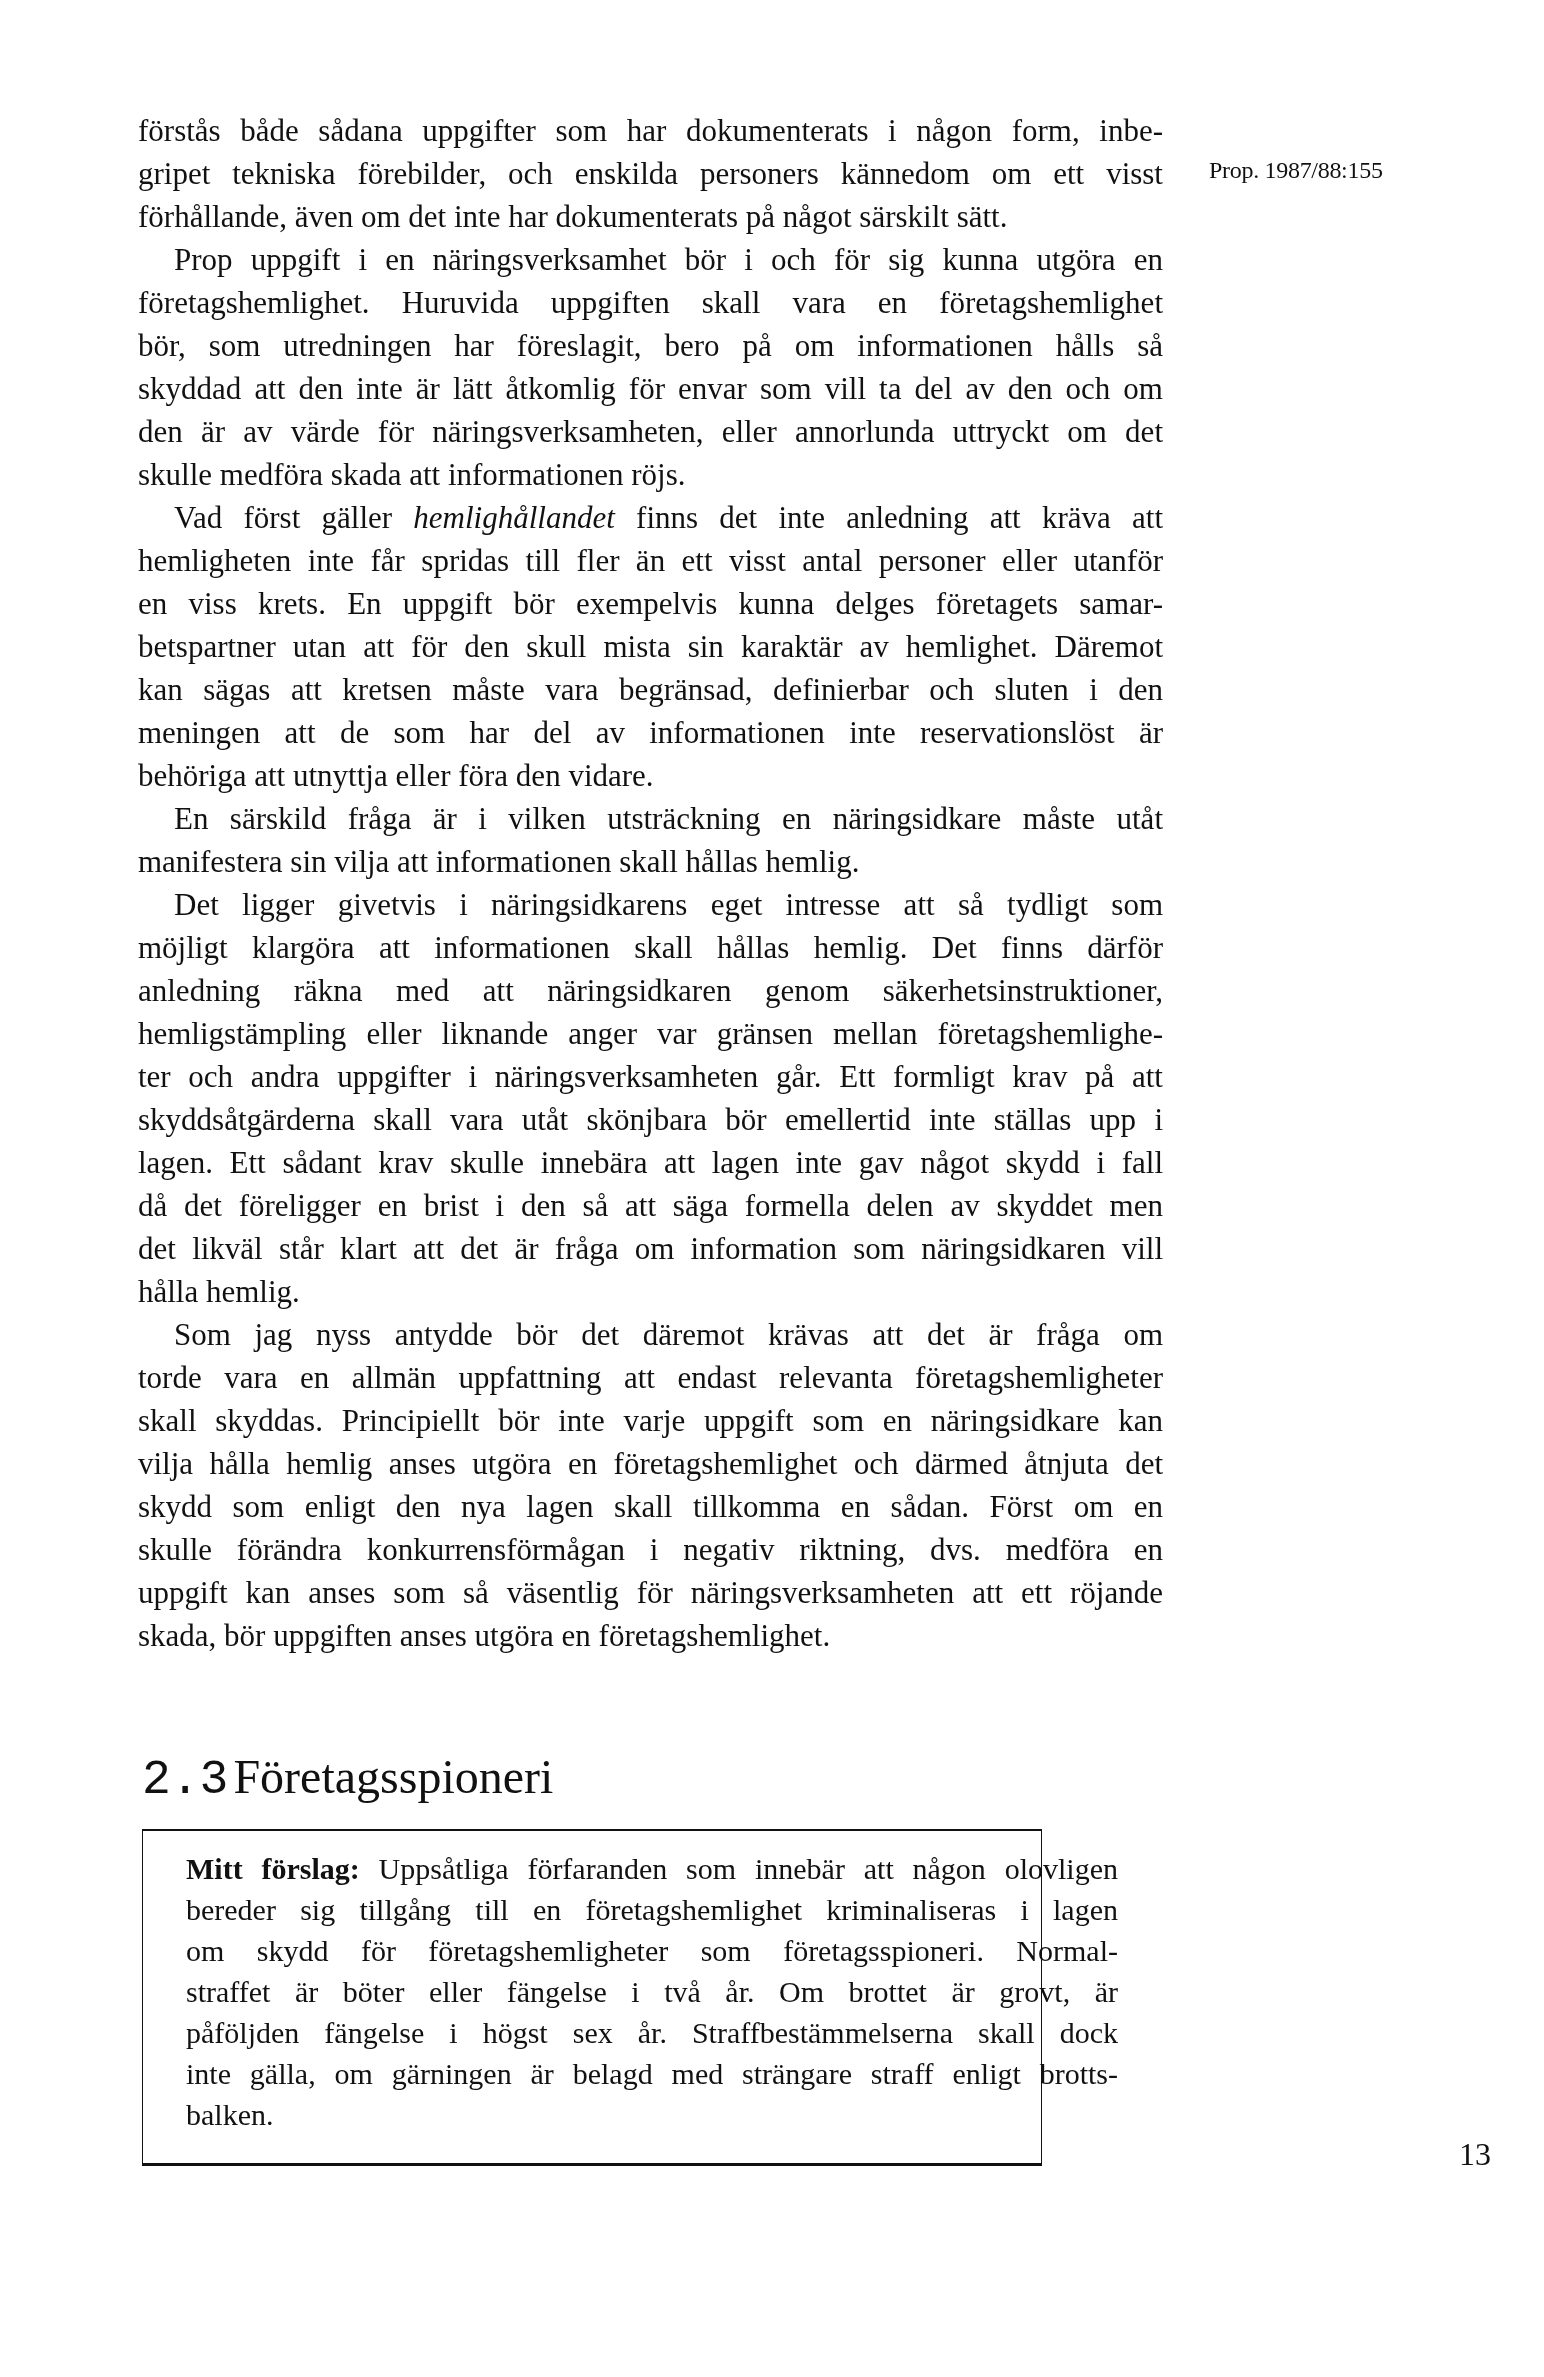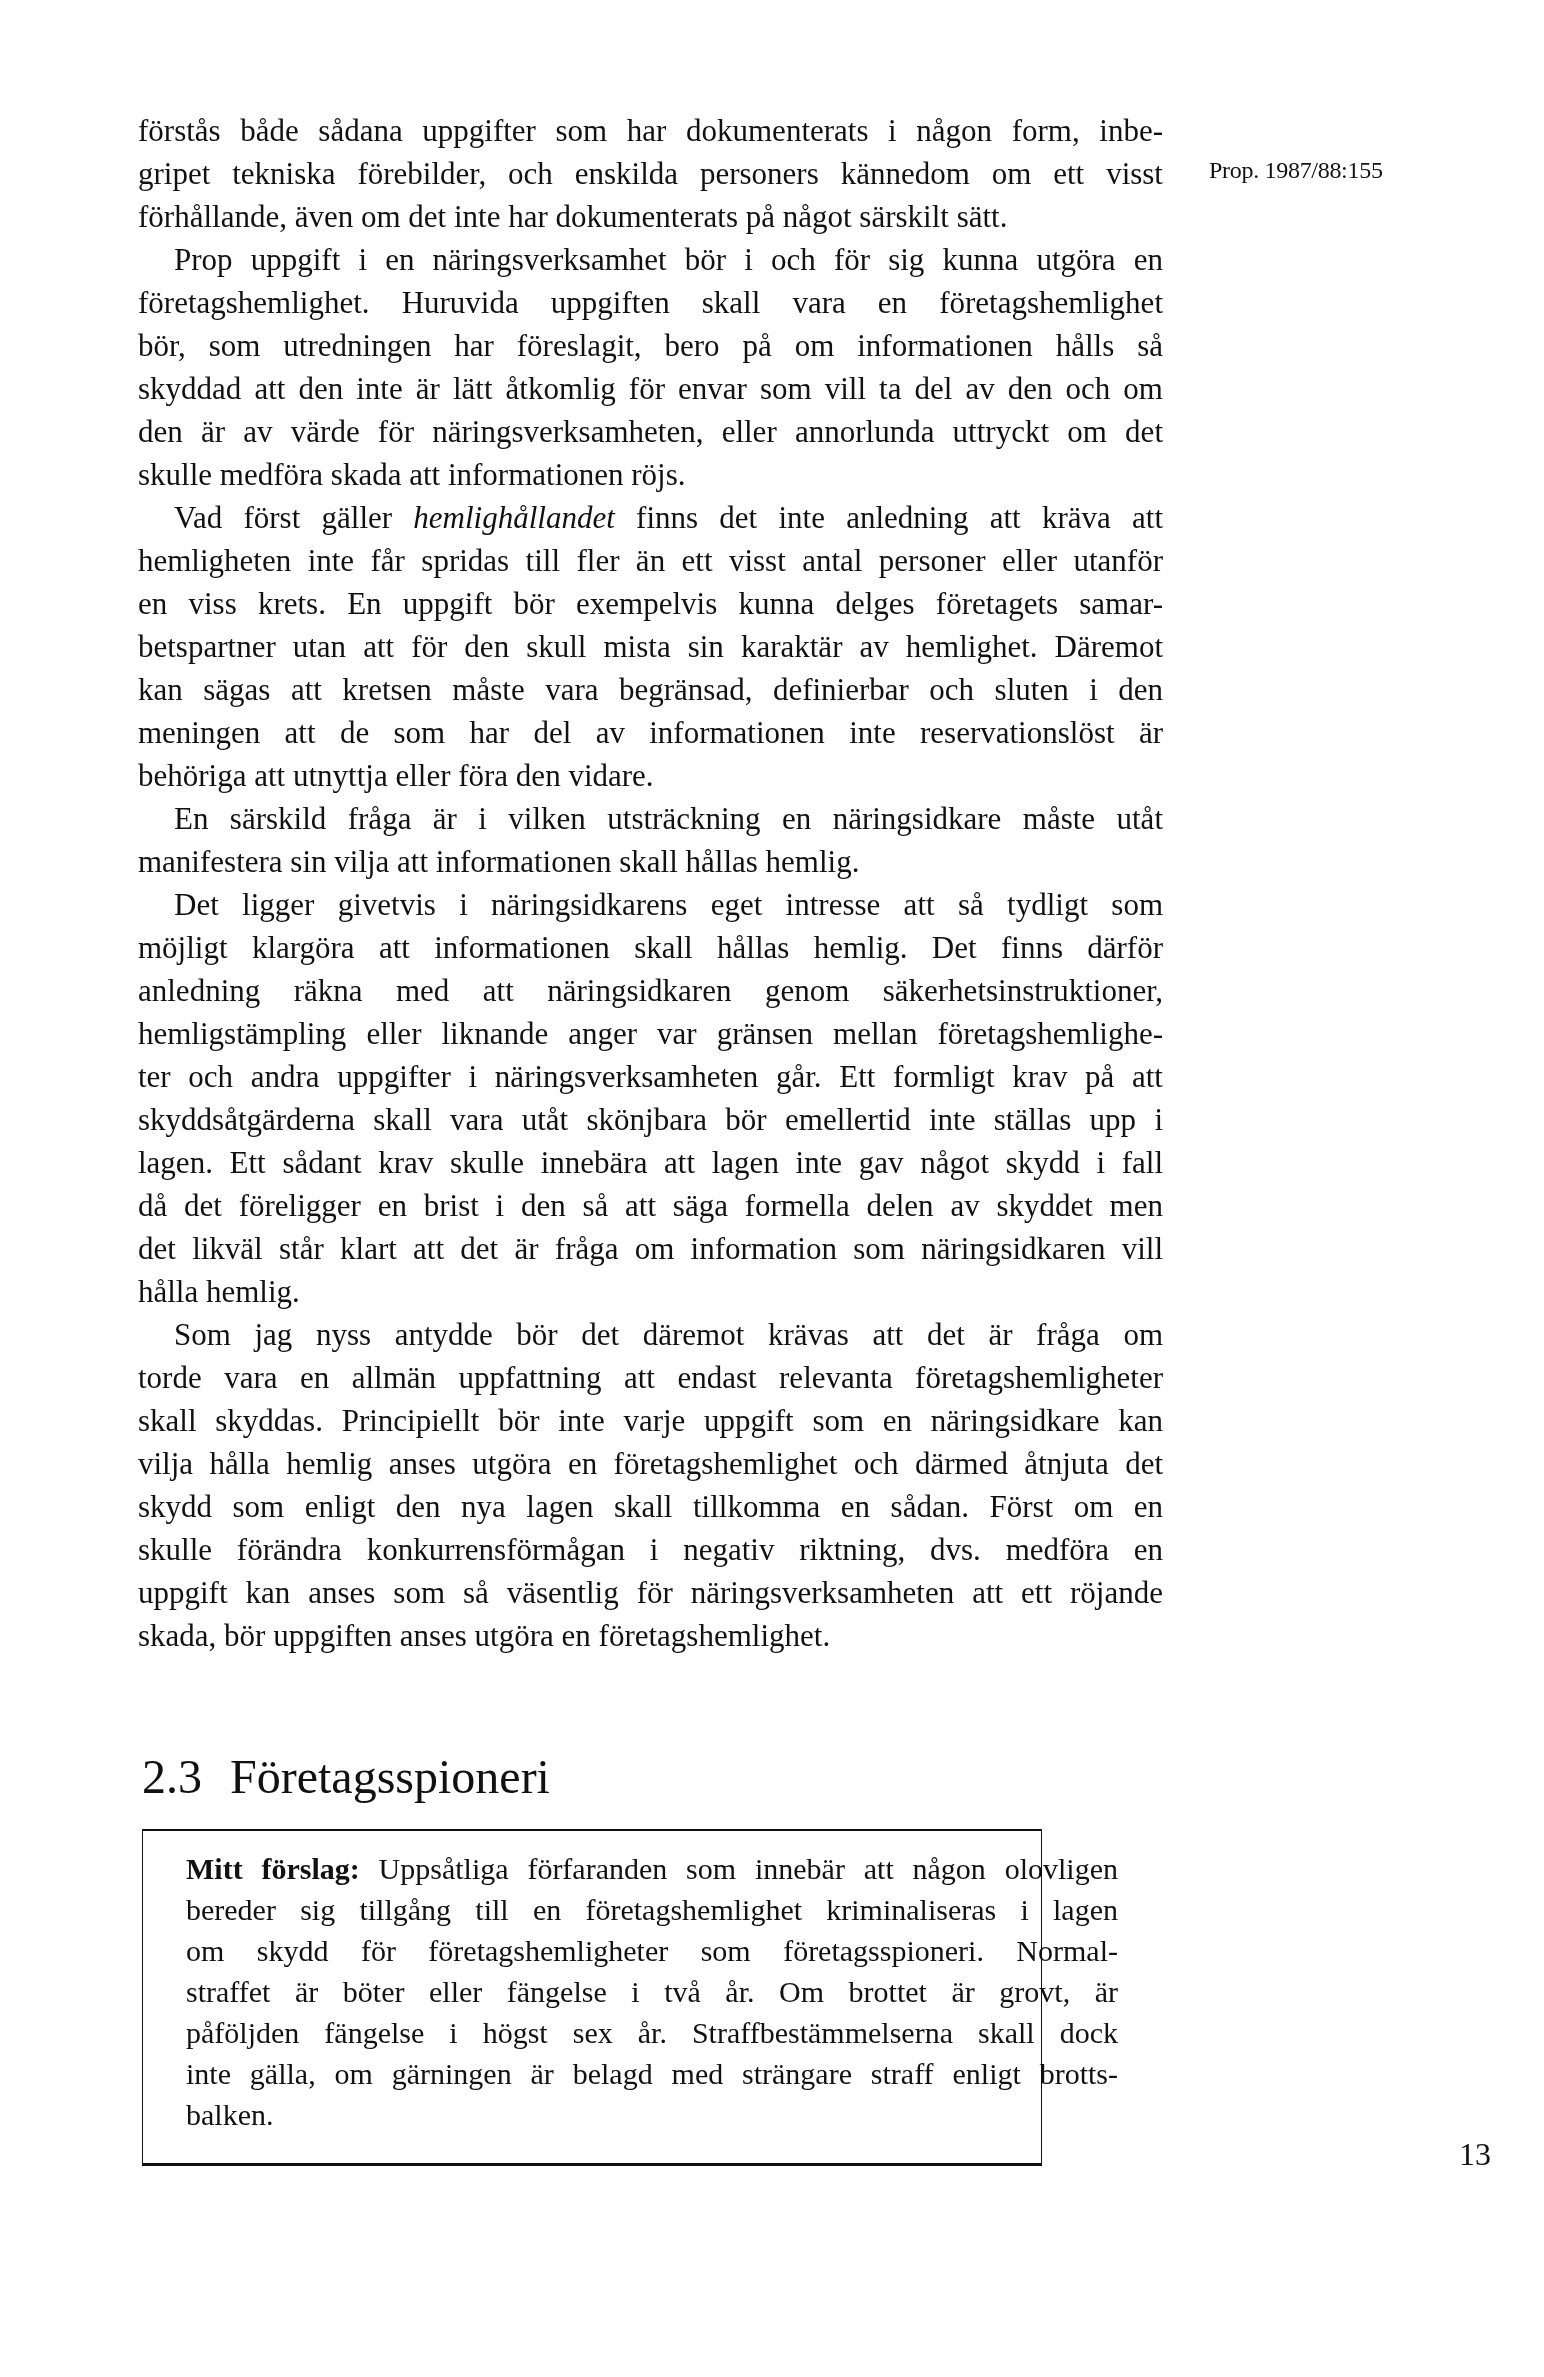--- a/index.html
+++ b/index.html
@@ -9,21 +9,21 @@
   .margin-ref { position: absolute; left: 1209px; top: 102px; font-size: 24px; line-height: 40px; white-space: nowrap; letter-spacing: -0.3px; margin-top: 48px; }
   .body-col { position: absolute; left: 138px; top: 102px; width: 1025px; margin-top: 7px; }
   .line { display: block; height: 43px; line-height: 43px; font-size: 31px;
           text-align: justify; text-align-last: justify; white-space: nowrap; overflow: visible; }
   .line.last { text-align-last: left; }
   .line.indent { padding-left: 36px; }
   .line-inner { display: block; width: 100%; text-align: justify; text-align-last: justify; white-space: normal; }
   .line.last .line-inner { text-align-last: left; }
   em { font-style: italic; }
   .heading { position: absolute; left: 142px; top: 1750px; font-size: 48px; line-height: 54px; white-space: nowrap; }
-  .heading .num { margin-right: 28px; }
+  .heading .num { margin-right: 5px; font-family: Liberation Mono, monospace; }
   .proposal-box { position: absolute; left: 142px; top: 1829px; width: 900px; height: 337px;
                   border: 1.7px solid #111111; border-top-width: 2.5px; border-bottom-width: 3.4px; box-sizing: border-box; }
   .box-col { position: absolute; left: 43px; top: 17px; width: 932px; }
   .box-col .line { height: 41px; line-height: 41px; font-size: 30px; }
   .bold { font-weight: bold; }
   .page-number { position: absolute; left: 1451px; top: 2134px; font-size: 32px; line-height: 40px; margin-left: 8px; }
 </style>
 </head>
 <body>
 

